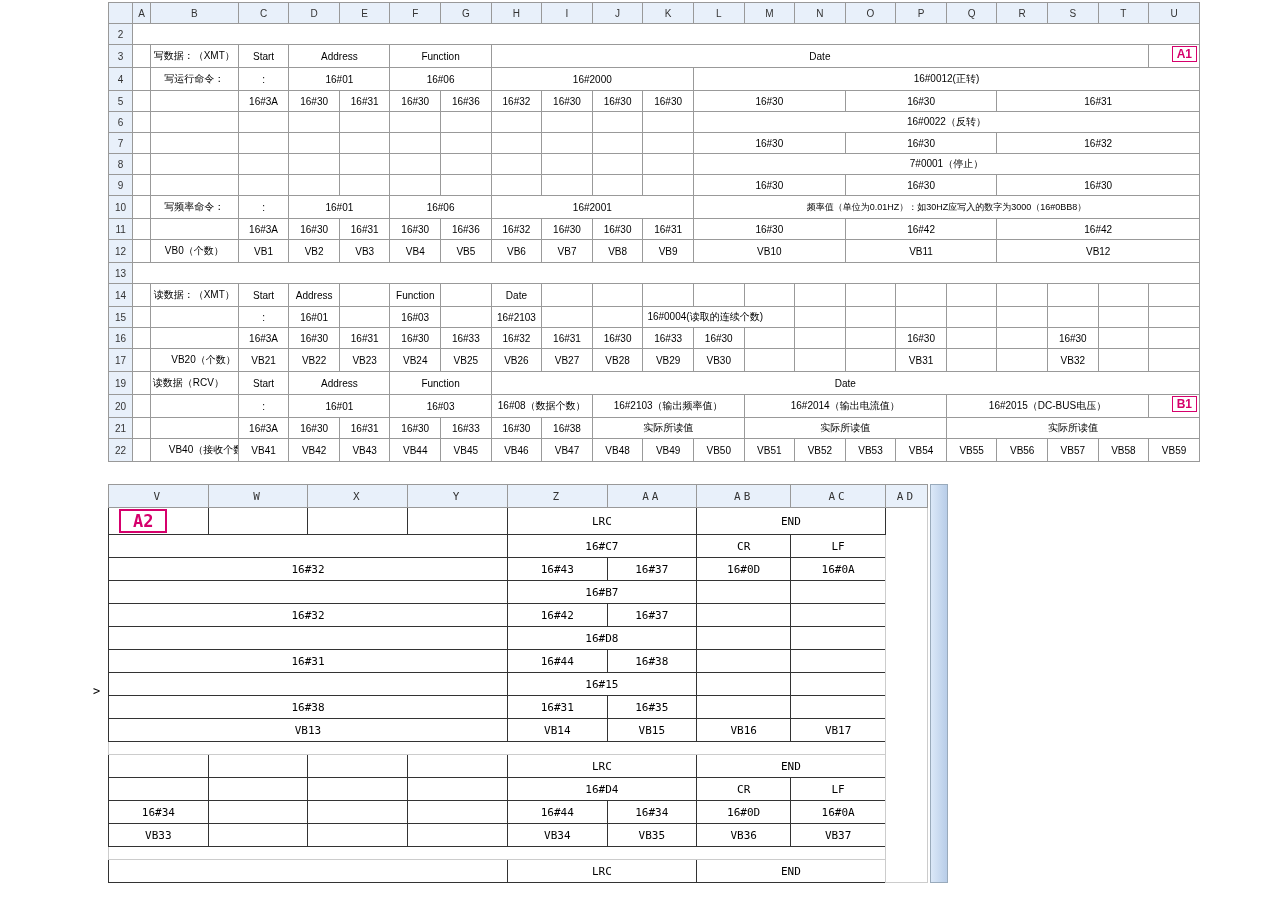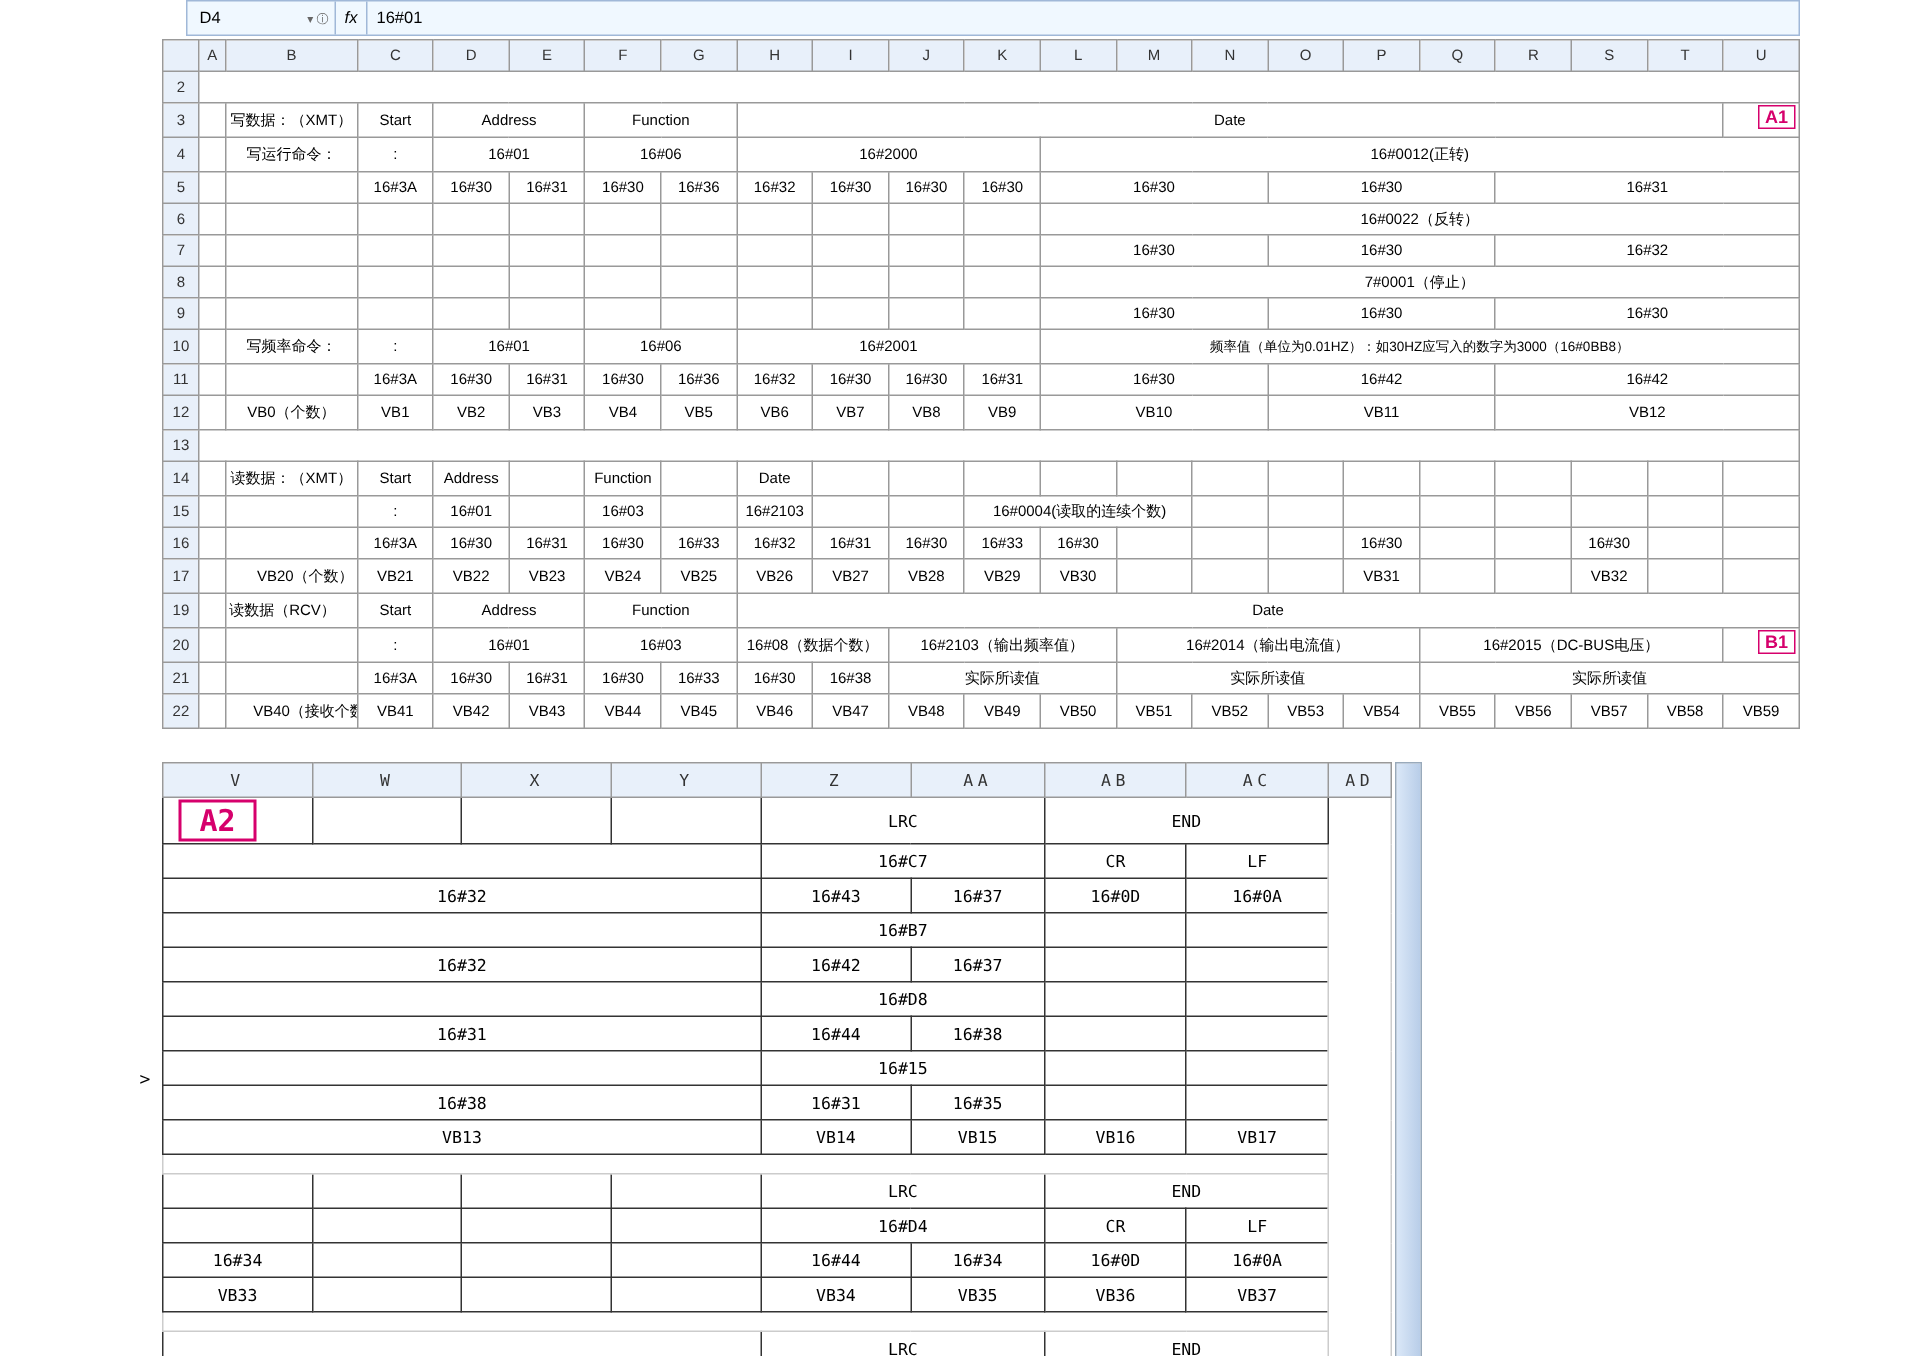--- a/index.html
+++ b/index.html
@@ -16,43 +16,35 @@
   .sheet th, .sheet td { border:1px solid #999; height:20px; text-align:center; font-size:10px; overflow:hidden; white-space:nowrap; padding:0 2px; }
   .sheet th { background:#e8f0fa; font-weight:normal; color:#333; }
   .rowhdr { background:#e8f0fa; width:20px; font-size:10px; color:#333; }
   .colA { width:16px; }
   .colB { width:80px; }
   .col-std { width:46px; }
   .tall td { height:22px; }
   .tiny td { height:10px; }
   .mark-red { position:relative; }
   .mark-red::after { content:attr(data-mark); position:absolute; top:1px; right:2px; color:#d6006c; font-size:12px; font-weight:bold; border:1px solid #d6006c; padding:0px 4px; background:#fff; }
-  .mark-red-inline { color:#d6006c; font-size:20px; font-weight:bold; border:2px solid #d6006c; padding:0px 12px; display:inline-block; vertical-align:middle;}
+  .mark-red-inline { color:#d6006c; font-size:17px; font-weight:bold; border:2px solid #d6006c; padding:0px 12px; display:inline-block; vertical-align:middle;}
   
   .sheet2-wrap { margin-left:108px; margin-top:22px; width:820px; position:relative; }
   .sheet2 { border-collapse:collapse; width:100%; table-layout:fixed; }
   .sheet2 th, .sheet2 td { border:1px solid #333; height:20px; text-align:center; font-size:11px; font-family:Consolas,monospace; }
   .sheet2 th { background:#e8f0fa; font-weight:normal; color:#333; letter-spacing:3px; border-color:#999;}
   .sheet2 .thinrow td { height:10px; }
   .left-arrow { position:absolute; left:-16px; font-size:12px; }
   .scroll-edge-r { position:absolute; right:-20px; top:0; bottom:0; width:16px; background:linear-gradient(90deg,#dbe8f8,#b8cde8); border:1px solid #9ab; }
 </style>
 </head>
 <body>
 
 <div class="page">
 
-  <div class="formula-bar">
-    <div class="cellref-box">
-      <span>D4</span>
-      <span class="cellref-drop">▾ ⓘ</span>
-    </div>
-    <div class="fx">fx</div>
-    <div class="formula-val">16#01</div>
-  </div>
 
   <div class="sheet1-wrap">
     <table class="sheet">
       <colgroup>
         <col style="width:22px">
           <col class="colA">
           <col class="colB">
         <col class="col-std">
           <col class="col-std">
           <col class="col-std">
@@ -292,21 +284,21 @@
             <td></td>
             <td></td>
         <td>:</td>
             <td>16#01</td>
             <td></td>
             <td>16#03</td>
             <td></td>
             <td>16#2103</td>
             <td></td>
             <td></td>
-        <td colspan="3" style="text-align:center;padding-left:4px">16#0004(读取的连续个数)</td>
+        <td colspan="3" style="text-align:left;padding-left:4px">16#0004(读取的连续个数)</td>
             <td></td>
             <td></td>
             <td></td>
             <td></td>
             <td></td>
             <td></td>
             <td></td>
             <td></td>
           </tr>
 

